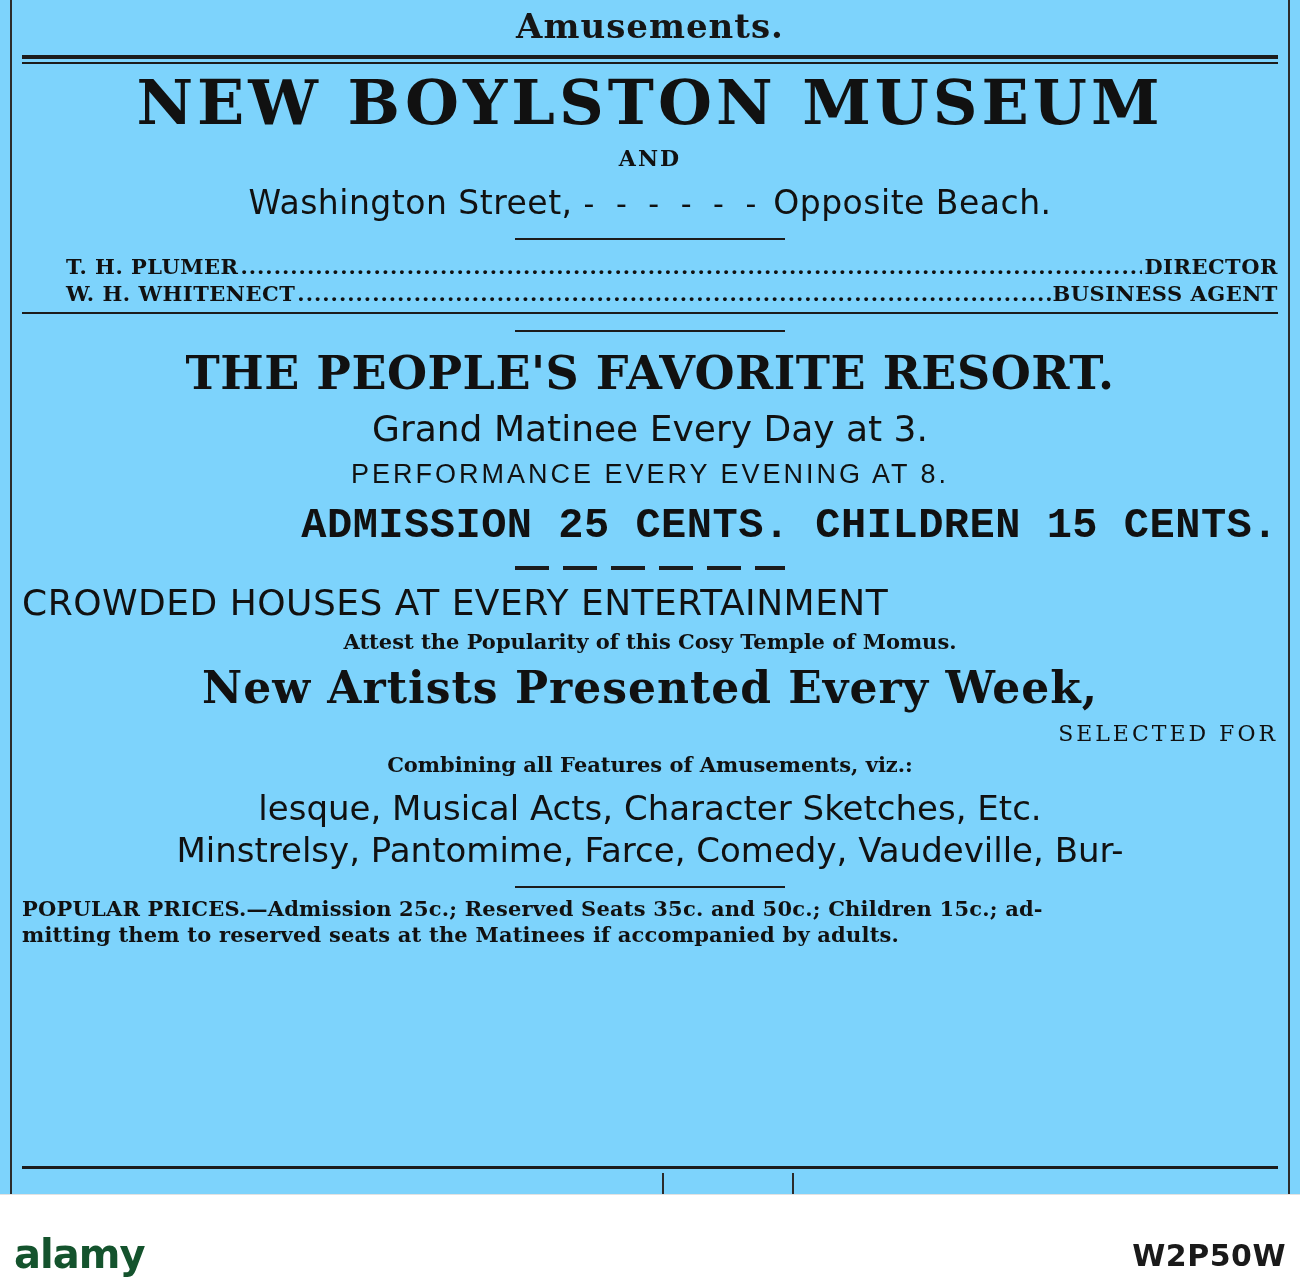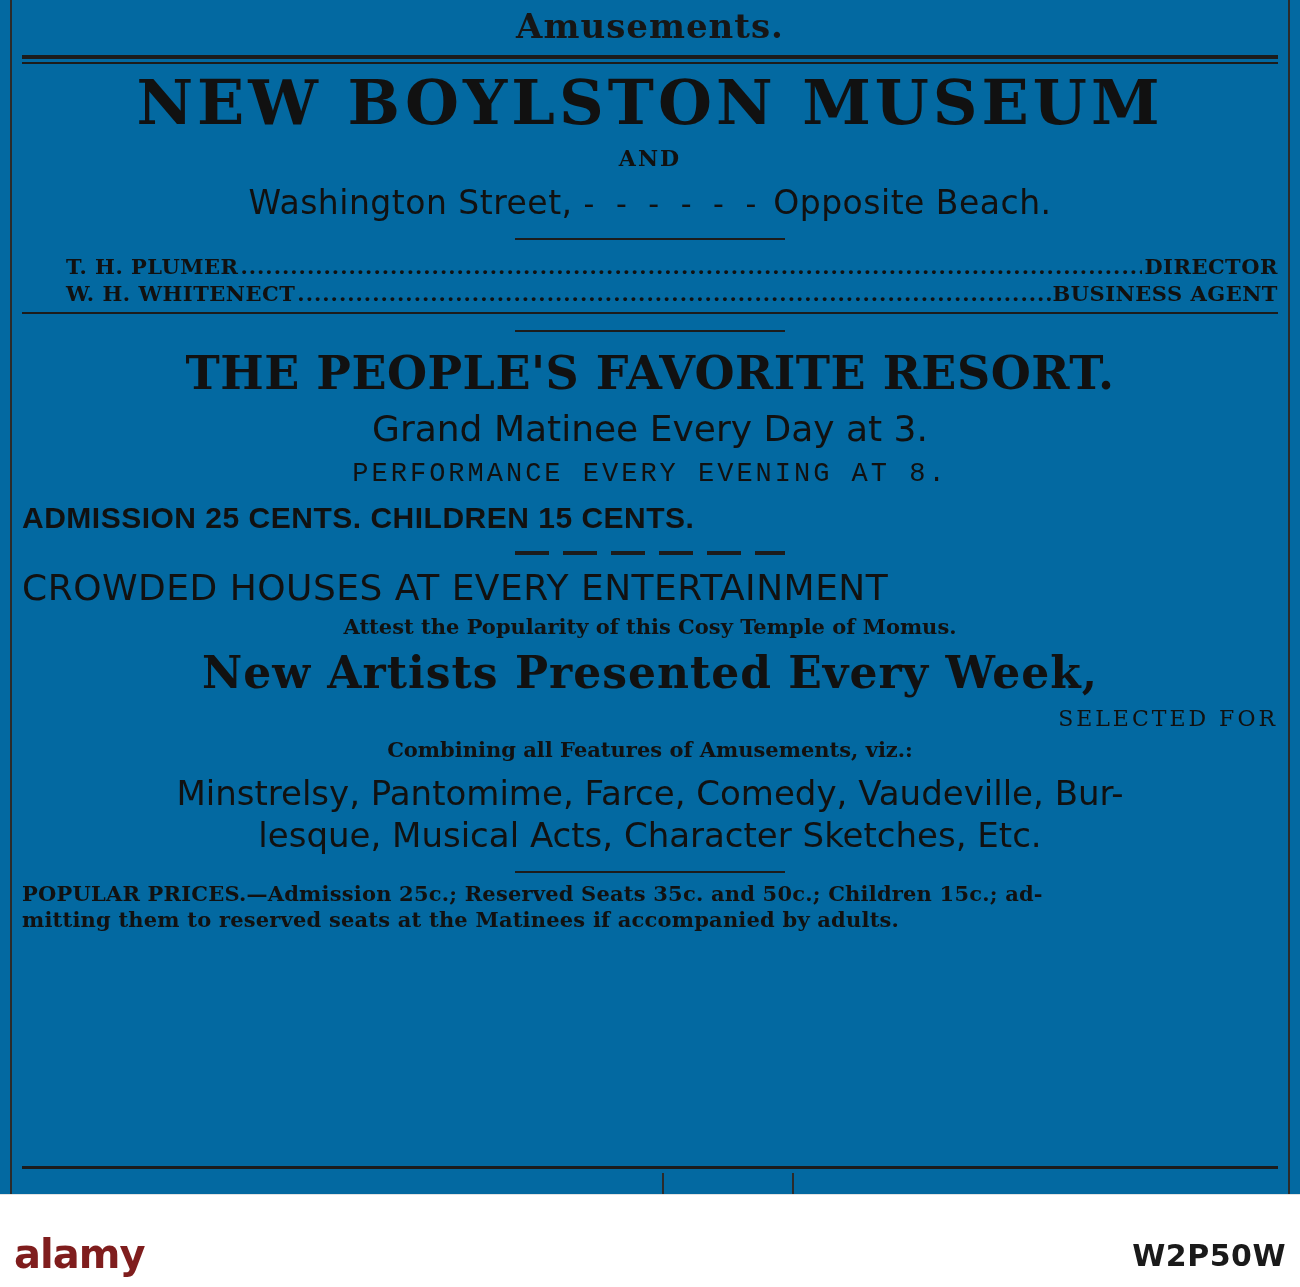--- a/index.html
+++ b/index.html
@@ -23,21 +23,21 @@
     background: #fdfdfb;
   }
 
   
   .clipping {
     position: absolute;
     left: 0;
     top: 0;
     width: 1300px;
     height: 1195px;
-    background: #0369a1;
+    background: #7dd3fc;
     overflow: hidden;
   }
 
   .col-rule-left,
   .col-rule-right {
     position: absolute;
     top: 0;
     bottom: 0;
     width: 2px;
     background: #2b2b2b;
@@ -166,32 +166,32 @@
   .matinee {
     text-align: center;
     font-family: "DejaVu Sans", sans-serif;
     font-size: 36px;
     margin-top: 8px;
     white-space: nowrap;
   }
 
   .performance {
     text-align: center;
-    font-family: Liberation Mono, monospace;
+    font-family: Liberation Sans, sans-serif;
     font-size: 27px;
     letter-spacing: 3px;
     margin-top: 10px;
     white-space: nowrap;
   }
 
   .admission {
-    text-align: left;
-    font-family: Liberation Sans, sans-serif;
-    font-weight: bold;
-    font-size: 30px;
+    text-align: right;
+    font-family: Liberation Mono, monospace;
+    font-weight: bold;
+    font-size: 42px;
     letter-spacing: 0.5px;
     margin-top: 12px;
     white-space: nowrap;
   }
 
   .dash-rule {
     width: 270px;
     height: 4px;
     margin: 16px auto 12px auto;
     background: repeating-linear-gradient(to right, #1c1c1c 0 34px, transparent 34px 48px);
@@ -305,21 +305,21 @@
     border-top: 1px solid #e2e2e2;
   }
   .footer-logo {
     position: absolute;
     left: 14px;
     bottom: 10px;
     font-family: "DejaVu Sans", sans-serif;
     font-weight: bold;
     font-size: 40px;
     letter-spacing: -1px;
-    color: #7f1d1d;
+    color: #14532d;
   }
   .footer-code {
     position: absolute;
     right: 14px;
     bottom: 14px;
     font-family: "DejaVu Sans", sans-serif;
     font-weight: bold;
     font-size: 30px;
     letter-spacing: 0.5px;
     color: #1a1a1a;
@@ -384,22 +384,22 @@
       <div class="attest">Attest the Popularity of this Cosy Temple of Momus.</div>
 
       <div class="new-artists">New Artists Presented Every Week,</div>
 
       <div class="selected-for">SELECTED FOR</div>
 
 
       <div class="combining">Combining all Features of Amusements, viz.:</div>
 
       <div class="specialty-list">
+        <div>lesque, Musical Acts, Character Sketches, Etc.</div>
         <div>Minstrelsy, Pantomime, Farce, Comedy, Vaudeville, Bur-</div>
-        <div>lesque, Musical Acts, Character Sketches, Etc.</div>
       </div>
 
       <div class="short-rule-2"></div>
 
       <div class="popular-prices">
         <div>POPULAR PRICES.—Admission 25c.;  Reserved Seats 35c. and 50c.;  Children 15c.; ad-</div>
         <div>mitting them to reserved seats at the Matinees if accompanied by adults.</div>
       </div>
 
       <div class="bottom-rule"></div>

